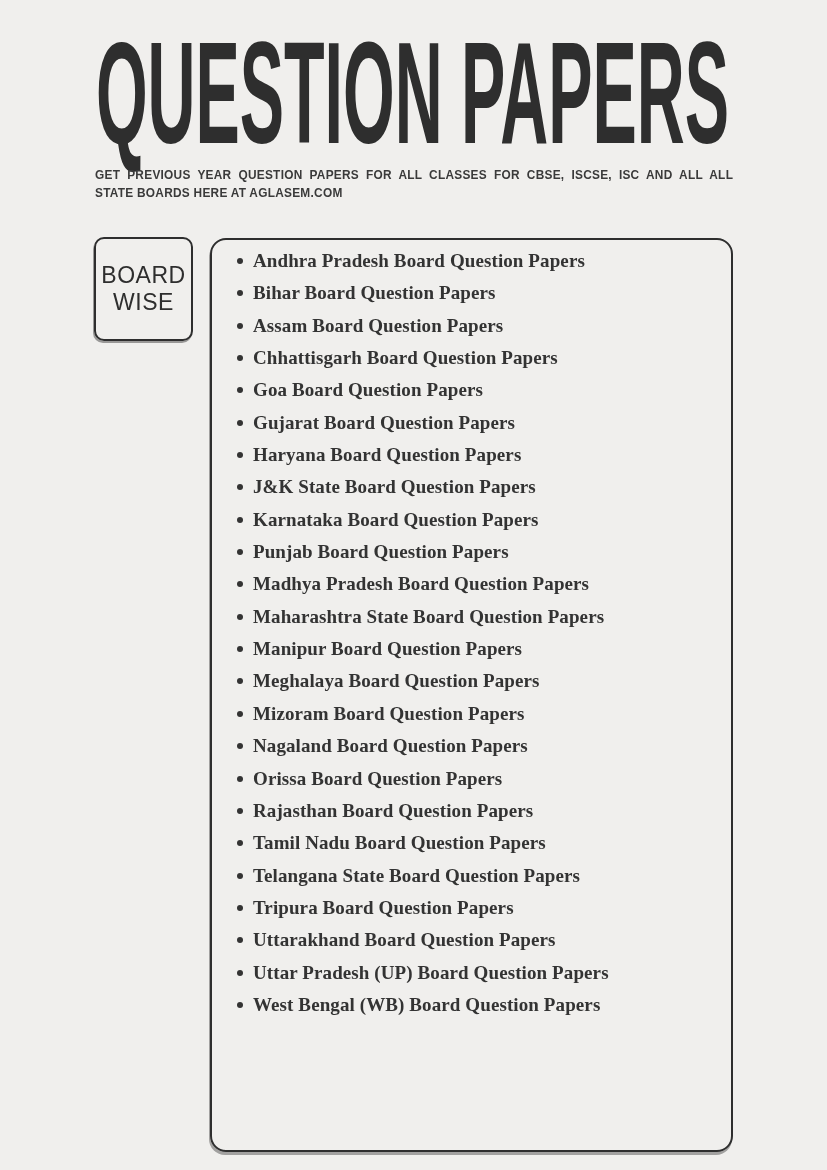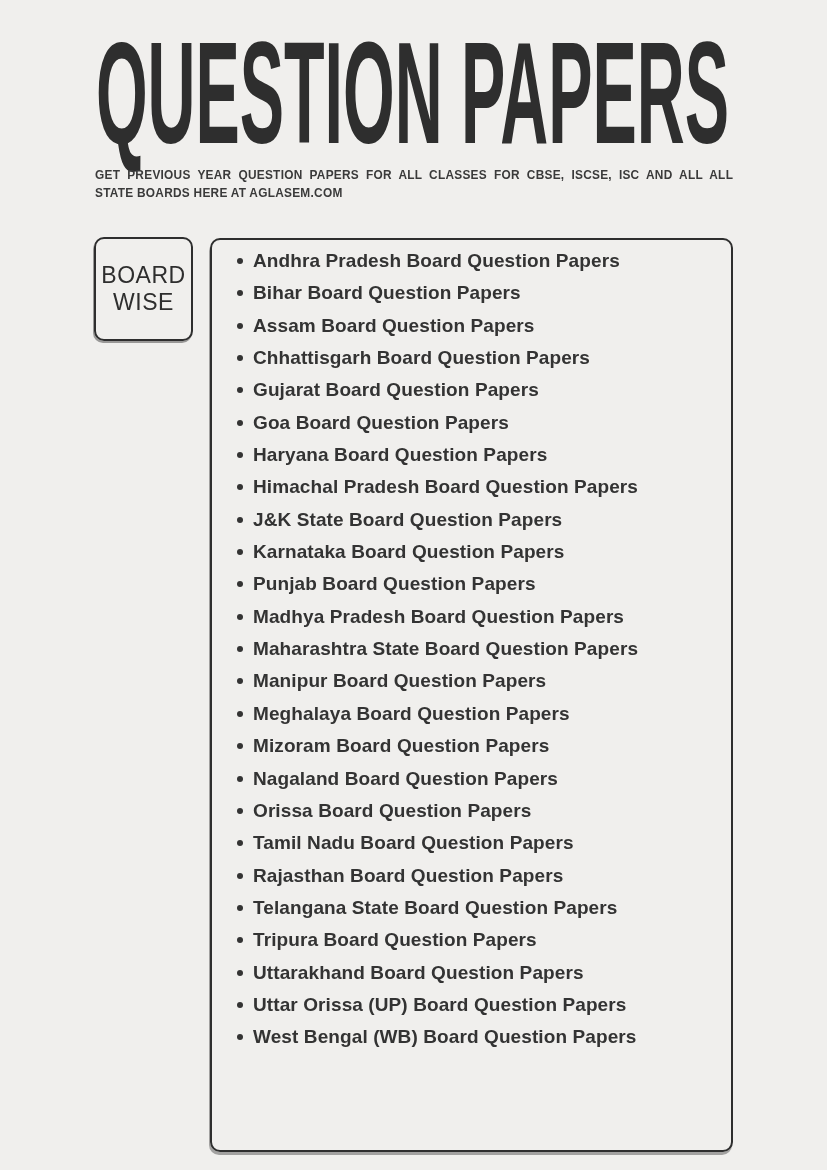--- a/index.html
+++ b/index.html
@@ -63,22 +63,23 @@
     line-height:27px;
     letter-spacing:0.5px;
     cursor:pointer;
   }
 
   
   .list-box{
     position:absolute;left:210px;top:238px;
     width:523px;height:914px;
     border:2px solid var(--ink,#2e2e2e);
-    border-radius:10px;
+    border-radius:16px;
     box-shadow:-1px 3px 0 rgba(46,46,46,0.4);
+    font-family:Liberation Serif, serif;
   }
   .board-list{
     margin:0;
     padding:5px 8px 0 25px;
     list-style:none;
   }
   .board-item{
     position:relative;
     padding-left:16px;
     font-size:19px;
@@ -116,37 +117,36 @@
     <span>BOARD</span>
     <span>WISE</span>
   </div>
 
   <div class="list-box">
     <ul class="board-list">
         <li class="board-item">Andhra Pradesh Board Question Papers</li>
         <li class="board-item">Bihar Board Question Papers</li>
         <li class="board-item">Assam Board Question Papers</li>
         <li class="board-item">Chhattisgarh Board Question Papers</li>
+        <li class="board-item">Goa Board Question Papers</li>
         <li class="board-item">Gujarat Board Question Papers</li>
-        <li class="board-item">Goa Board Question Papers</li>
         <li class="board-item">Haryana Board Question Papers</li>
-        <li class="board-item">Himachal Pradesh Board Question Papers</li>
         <li class="board-item">J&amp;K State Board Question Papers</li>
         <li class="board-item">Karnataka Board Question Papers</li>
         <li class="board-item">Punjab Board Question Papers</li>
         <li class="board-item">Madhya Pradesh Board Question Papers</li>
         <li class="board-item">Maharashtra State Board Question Papers</li>
         <li class="board-item">Manipur Board Question Papers</li>
         <li class="board-item">Meghalaya Board Question Papers</li>
         <li class="board-item">Mizoram Board Question Papers</li>
         <li class="board-item">Nagaland Board Question Papers</li>
         <li class="board-item">Orissa Board Question Papers</li>
+        <li class="board-item">Rajasthan Board Question Papers</li>
         <li class="board-item">Tamil Nadu Board Question Papers</li>
-        <li class="board-item">Rajasthan Board Question Papers</li>
         <li class="board-item">Telangana State Board Question Papers</li>
         <li class="board-item">Tripura Board Question Papers</li>
         <li class="board-item">Uttarakhand Board Question Papers</li>
-        <li class="board-item">Uttar Orissa (UP) Board Question Papers</li>
+        <li class="board-item">Uttar Pradesh (UP) Board Question Papers</li>
         <li class="board-item">West Bengal (WB) Board Question Papers</li>
       </ul>
   </div>
 
 </div>
 
 </body></html>

